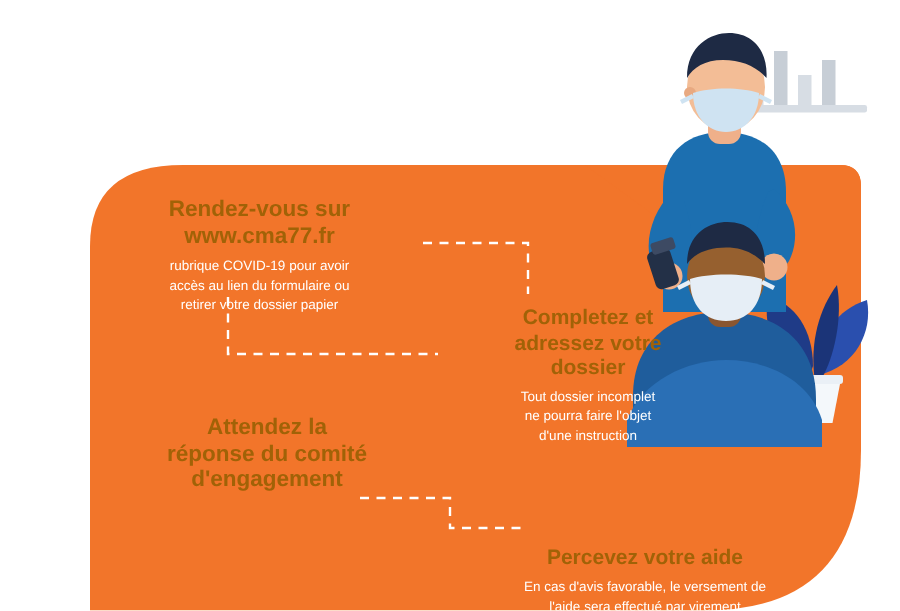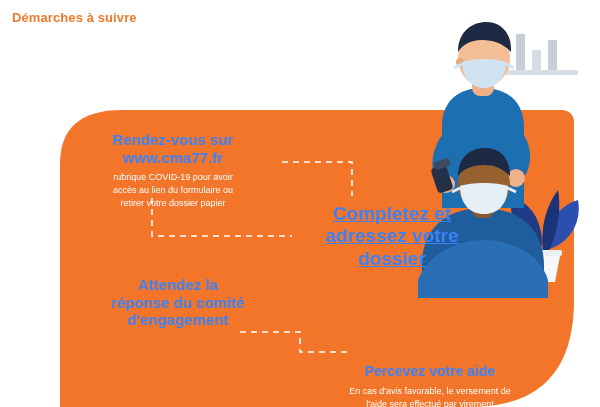--- a/index.html
+++ b/index.html
@@ -81,39 +81,39 @@
   
   .step {
     position: absolute;
     text-align: center;
     color: #ffffff;
   }
   .step-head {
     font-weight: 700;
     font-size: 14.5px;
     line-height: 1.18;
-    color: #3b82f6;
+    color: #a16207;
     white-space: pre-line;
   }
   .step-body {
     margin-top: 5px;
     font-size: 9px;
     line-height: 1.45;
     color: #ffffff;
     white-space: pre-line;
     text-align: center;
   }
 
   #step-1 { left: 78px;  top: 131px; width: 190px; }
   #step-2 { left: 302px; top: 203px; width: 180px; }
   #step-3 { left: 88px;  top: 276px; width: 180px; }
   #step-4 { left: 330px; top: 315px; width: 200px; }
 
   #step-1 .step-head { font-size: 15px; }
-  #step-2 .step-head { font-size: 19px; text-decoration: underline; }
+  #step-2 .step-head { font-size: 14px; }
   #step-3 .step-head { font-size: 15px; }
   #step-4 .step-head { font-size: 14px; margin-top: 48px; }
 </style>
 </head>
 <body>
 
 <div id="page">
 
   <svg id="orange-shape" viewBox="0 0 600 407">
     <path d="M 122 110
@@ -195,29 +195,31 @@
 www.cma77.fr</div>
     <div class="step-body">rubrique COVID-19 pour avoir
 accès au lien du formulaire ou
 retirer votre dossier papier</div>
   </div>
 
   <div class="step" id="step-2">
     <div class="step-head">Completez et
 adressez votre
 dossier</div>
+    <div class="step-body">Tout dossier incomplet
+ne pourra faire l'objet
+d'une instruction</div>
   </div>
 
   <div class="step" id="step-3">
     <div class="step-head">Attendez la
 réponse du comité
 d'engagement</div>
   </div>
 
   <div class="step" id="step-4">
     <div class="step-head">Percevez votre aide</div>
     <div class="step-body">En cas d'avis favorable, le versement de
 l'aide sera effectué par virement</div>
   </div>
 
-  <div id="title">Démarches à suivre</div>
 
 </div>
 
 </body></html>

